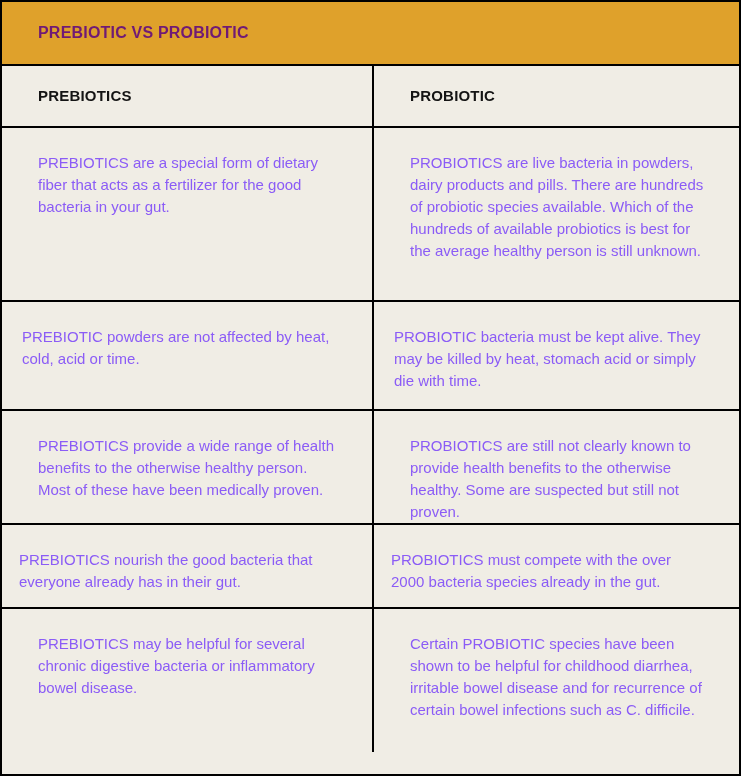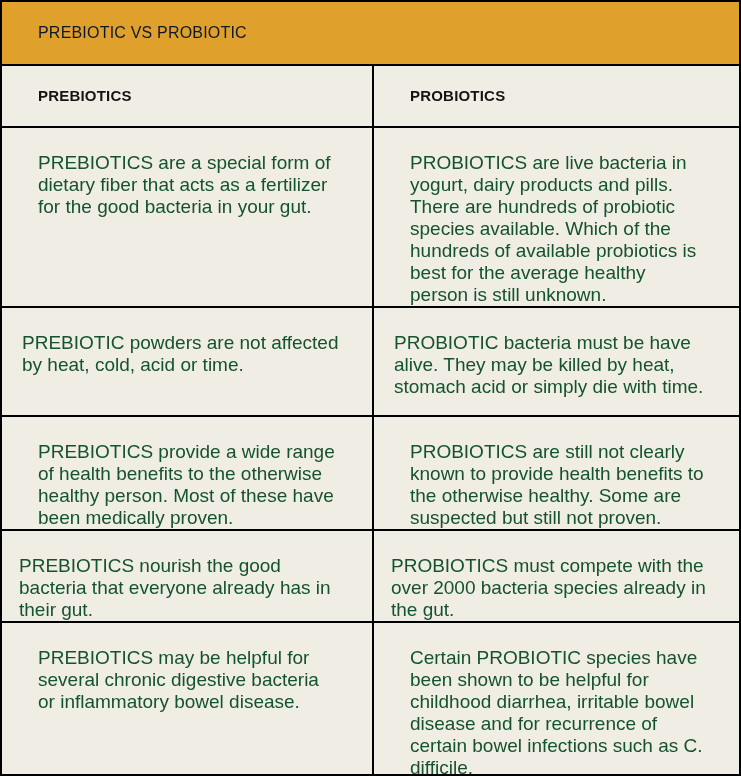--- a/index.html
+++ b/index.html
@@ -20,38 +20,38 @@
     height: 64px;
     box-sizing: border-box;
     background: #DFA12B;
     border-bottom: 2px solid #000000;
     display: flex;
     align-items: center;
     padding-left: 36px;
   }
   .title-band .title {
     font-size: 16px;
-    font-weight: normal;
-    color: #0f172a;
+    font-weight: bold;
+    color: #701a75;
     letter-spacing: 0.2px;
   }
   table.cmp {
     width: 100%;
     border-collapse: collapse;
     table-layout: fixed;
   }
   table.cmp col.c1 { width: 371px; }
   table.cmp td, table.cmp th {
     box-sizing: border-box;
     vertical-align: top;
     text-align: left;
     padding: 24px 32px 0 36px;
-    font-size: 19px;
+    font-size: 15px;
     line-height: 22px;
-    color: #14532d;
+    color: #8b5cf6;
     background: #F0EDE5;
     overflow: hidden;
   }
   table.cmp td:first-child, table.cmp th:first-child {
     border-right: 2px solid #000000;
   }
   table.cmp tr.body-row td {
     border-top: 2px solid #000000;
   }
   tr.col-header-row th {
@@ -79,29 +79,29 @@
   </div>
 
   <table class="cmp">
     <colgroup>
         <col class="c1">
         <col class="c2">
       </colgroup>
     <tbody>
       <tr class="col-header-row">
         <th>PREBIOTICS</th>
-        <th>PROBIOTICS</th>
+        <th>PROBIOTIC</th>
       </tr>
       <tr class="body-row r1">
         <td>PREBIOTICS are a special form of dietary fiber that acts as a fertilizer for the good bacteria in your gut.</td>
-        <td>PROBIOTICS are live bacteria in yogurt, dairy products and pills. There are hundreds of probiotic species available. Which of the hundreds of available probiotics is best for the average healthy person is still unknown.</td>
+        <td>PROBIOTICS are live bacteria in powders, dairy products and pills. There are hundreds of probiotic species available. Which of the hundreds of available probiotics is best for the average healthy person is still unknown.</td>
       </tr>
       <tr class="body-row r2">
         <td>PREBIOTIC powders are not affected by heat, cold, acid or time.</td>
-        <td>PROBIOTIC bacteria must be have alive. They may be killed by heat, stomach acid or simply die with time.</td>
+        <td>PROBIOTIC bacteria must be kept alive. They may be killed by heat, stomach acid or simply die with time.</td>
       </tr>
       <tr class="body-row r3">
         <td>PREBIOTICS provide a wide range of health benefits to the otherwise healthy person. Most of these have been medically proven.</td>
         <td>PROBIOTICS are still not clearly known to provide health benefits to the otherwise healthy. Some are suspected but still not proven.</td>
       </tr>
       <tr class="body-row r4">
         <td>PREBIOTICS nourish the good bacteria that everyone already has in their gut.</td>
         <td>PROBIOTICS must compete with the over 2000 bacteria species already in the gut.</td>
       </tr>
       <tr class="body-row r5">

